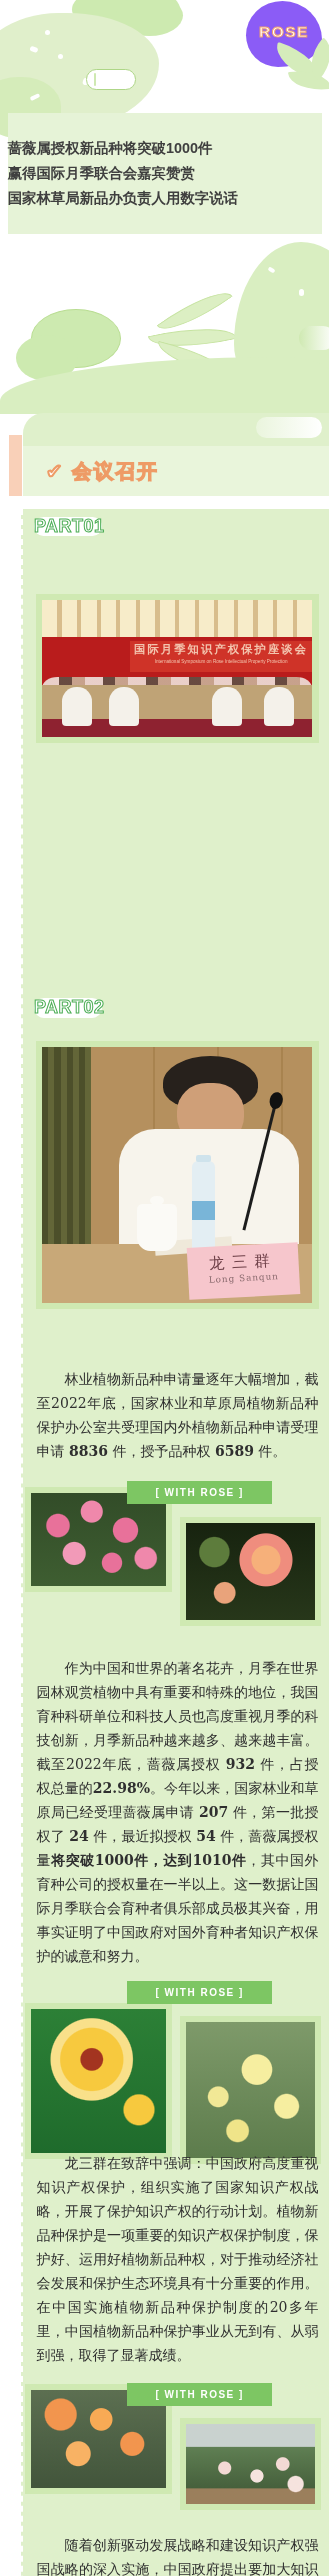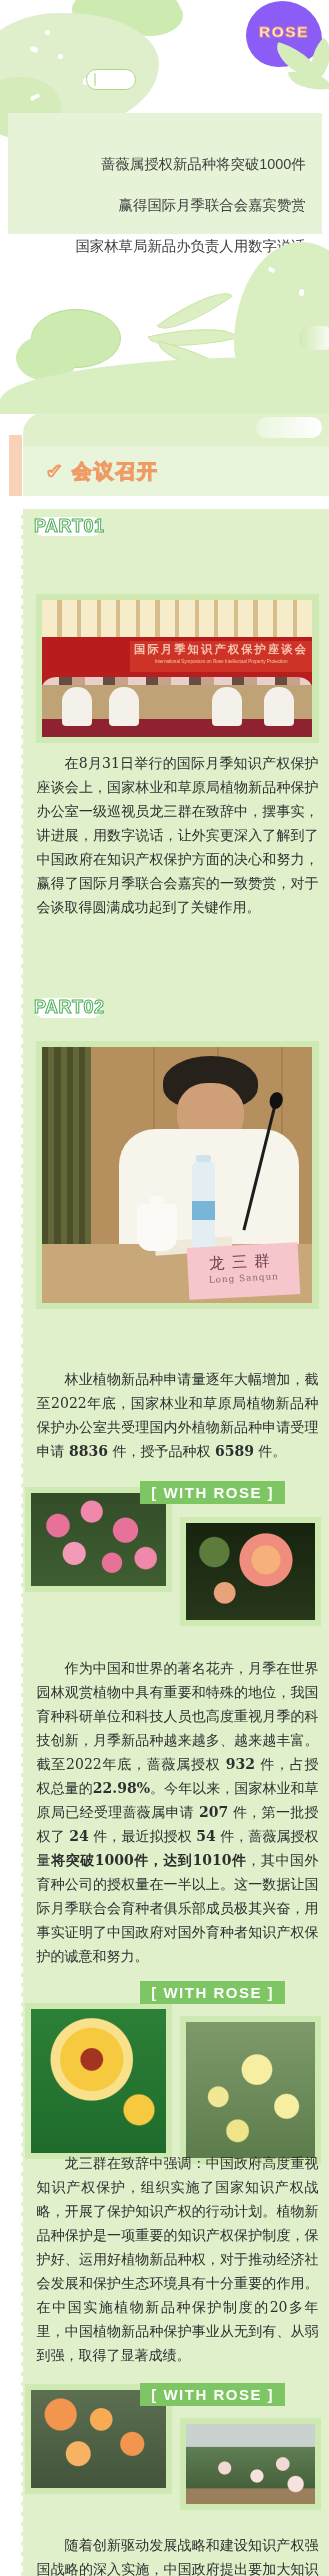--- a/index.html
+++ b/index.html
@@ -15,21 +15,21 @@
   .pill-outline{position:absolute;left:86px;top:69px;width:48px;height:18.5px;background:#fff;
     border:1.5px solid #aed687;border-radius:10.3px;}
   .pill-outline i{position:absolute;left:7.2px;top:2.6px;bottom:2.6px;width:2.1px;background:#cfe9b2;border-radius:1px;}
   .roseblob{position:absolute;left:246px;top:1px;width:76px;height:66px;background:#8b5cf6;
     border-radius:48% 52% 58% 42%/52% 58% 42% 48%;}
   .rose-word{position:absolute;left:0;right:0;top:21.6px;text-align:center;font-weight:bold;
     font-size:15.5px;letter-spacing:1.5px;color:#fff;-webkit-text-stroke:1px #efa071;
     text-shadow:0 0 0.5px #efa071;}
   .leaf{position:absolute;background:#d5ecbb;border-radius:4% 100% 4% 100%;}
   .title-box{position:absolute;left:7.7px;top:113px;width:314px;height:121px;background:#e6f3d7;}
-  .title-box p{margin:16px;text-align:right;font-size:14.4px;font-weight:normal;color:#3f3f3f;line-height:25px;}
+  .title-box p{margin:0;text-align:left;font-size:14.4px;font-weight:bold;color:#3f3f3f;line-height:25px;}
   .title-box .inner{padding-top:23px;}
   .midleaf{position:absolute;background:#dcefc3;border:1px solid #c6e3a0;border-radius:0 100% 0 100%;}
   .midblob{position:absolute;left:234px;top:242px;width:134px;height:170px;background:#d9eec1;border-radius:50% 50% 40% 60%/60% 55% 45% 40%;}
   .midcloud{position:absolute;left:31px;top:309px;width:88px;height:57px;background:#cdeab0;border:1.5px solid #b9dd92;border-radius:50%;}
   .midcloud2{position:absolute;left:15.5px;top:335px;width:62px;height:46px;background:#cdeab0;border-radius:50%;}
   .midpill{position:absolute;left:299px;top:326px;width:36px;height:24px;border-radius:12.4px;
     background:linear-gradient(90deg,#cfe9b2,#ffffff);}
   .swoosh{position:absolute;left:0;top:357px;width:330px;height:57px;background:#d9eec1;
     border-radius:100% 18% 0 0/52px 18.5px 0 0;}
   
@@ -84,22 +84,22 @@
   .cup{position:absolute;left:95px;bottom:52px;width:40px;height:47px;background:#fbfaf6;border-radius:5.2px 5.2px 13.4px 13.4px;}
   .cup i{position:absolute;left:13.4px;top:-8.2px;width:13.4px;height:9.3px;background:#fbfaf6;border-radius:50%;}
   .mic{position:absolute;left:216px;top:56px;width:3.1px;height:129px;background:#1c1c1c;transform:rotate(14deg);}
   .mic i{position:absolute;left:-5.2px;top:-13.4px;width:13.4px;height:17.5px;background:#111;border-radius:50%;}
   .nameplate{position:absolute;right:13px;bottom:6.2px;width:111px;height:52px;background:#f6c6cc;
     transform:rotate(-3deg);text-align:center;color:#6e4048;}
   .nameplate .np1{font-size:15.5px;letter-spacing:7.2px;font-family:"DejaVu Serif",serif;margin-top:7.2px;}
   .nameplate .np2{font-size:8.8px;letter-spacing:1px;font-family:"DejaVu Serif",serif;color:#8a6a6e;}
   
   .gallery{position:absolute;left:2.6px;width:298px;}
-  .wr-label{position:absolute;left:115px;top:0;width:145px;height:23px;background:#7dc663;z-index:2;
-    color:#fff;font-weight:bold;font-size:15px;letter-spacing:1.5px;text-align:center;line-height:23px;}
+  .wr-label{position:absolute;left:102px;top:0;width:145px;height:23px;background:#7dc663;z-index:2;
+    color:#fff;font-weight:bold;font-size:10px;letter-spacing:1.5px;text-align:center;line-height:23px;}
   .g-left{left:0;width:147px;}
   .g-right{left:155px;width:141px;}
   
   .f-pink{background:radial-gradient(circle at 20% 35%,#e8719a 0 9%,transparent 10%),
     radial-gradient(circle at 45% 20%,#ef88ab 0 10%,transparent 11%),
     radial-gradient(circle at 70% 40%,#e8719a 0 11%,transparent 12%),
     radial-gradient(circle at 32% 65%,#f29ab8 0 10%,transparent 11%),
     radial-gradient(circle at 60% 75%,#e8719a 0 9%,transparent 10%),
     radial-gradient(circle at 85% 70%,#ef88ab 0 8%,transparent 9%),
     linear-gradient(#324c28,#3e5e31);}
@@ -198,21 +198,20 @@
           <div class="meet-people"></div>
           <div class="meet-table"></div>
           <div class="meet-carpet"></div>
           <div class="meet-chair" style="left:20.6px;"></div>
           <div class="meet-chair" style="left:67px;"></div>
           <div class="meet-chair" style="left:170px;"></div>
           <div class="meet-chair" style="left:222px;"></div>
         </div>
       </div>
 
-      <p class="para indent" style="top:242px;"><span>在8月31日举行的国际月季知识产权保护座谈会上，国家林业和草原局植物新品种保护办公室一级巡视员龙三群在致辞中，摆事实，讲进展，用数字说话，让外宾更深入了解到了中国政府在知识产权保护方面的决心和努力，赢得了国际月季联合会嘉宾的一致赞赏，对于会谈取得圆满成功起到了关键作用。</span></p>
 
       <div class="part-pill" style="top:489px;">
         <span>PART02</span>
       </div>
 
       <div class="photo-frame ph1" style="top:532px;height:268px;">
         <div class="photo portrait">
           <div class="wood"></div>
           <div class="curtain"></div>
           <div class="hair"></div>

